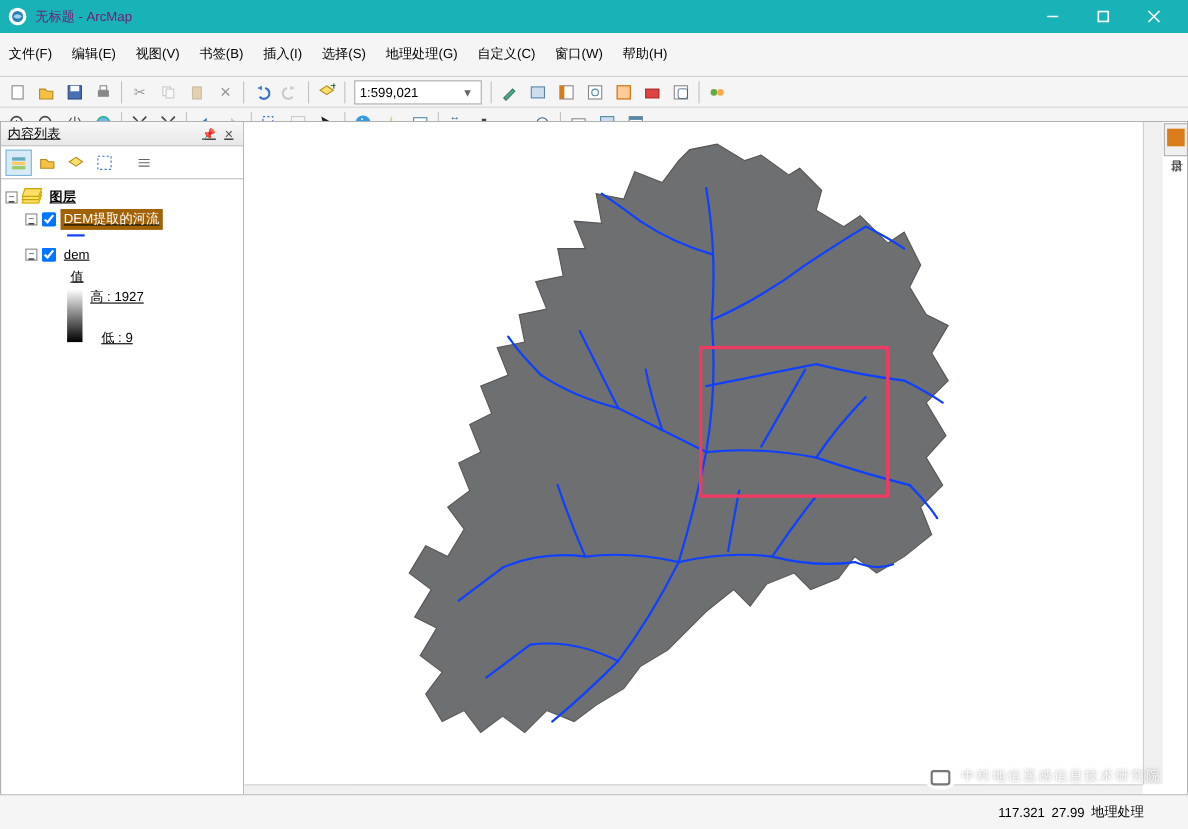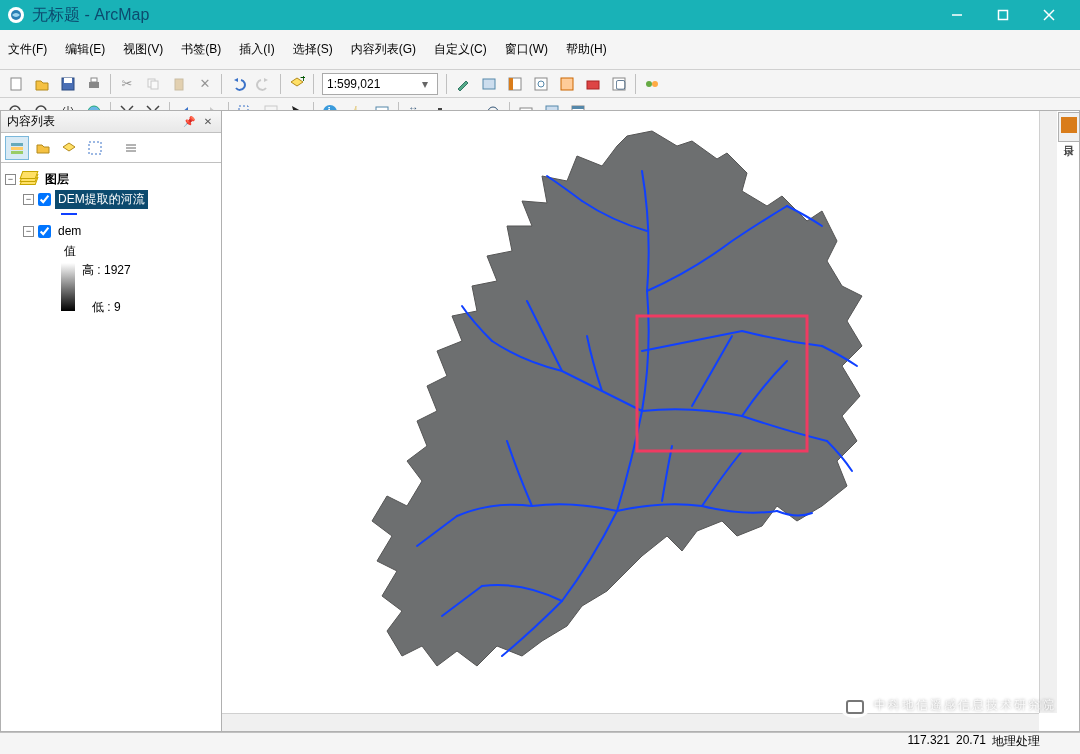--- a/index.html
+++ b/index.html
@@ -2,52 +2,52 @@
 <html><head>
 <meta charset="utf-8">
 <style>
 * { box-sizing: border-box; margin: 0; padding: 0; font-family: "Microsoft YaHei", SimSun, sans-serif; font-size: 12px; }
 body { background: #f0f0f0; width: 1080px; height: 754px; overflow: hidden; position: relative; }
 
 
 .titlebar { height: 30px; background: #19b2b7; display: flex; align-items: center; padding: 0 8px; color: #fff; }
 .titlebar .app-icon { width: 16px; height: 16px; background: #fff; border-radius: 50%; margin-right: 8px; display: flex; align-items: center; justify-content: center; }
 .titlebar .app-icon svg { width: 12px; height: 12px; }
-.titlebar .title { flex: 1; color: #0c4a6e; font-size: 16px; }
+.titlebar .title { flex: 1; color: #701a75; font-size: 12px; }
 .titlebar .win-btn { width: 46px; height: 30px; display: flex; align-items: center; justify-content: center; cursor: pointer; }
 .titlebar .win-btn svg { stroke: #fff; fill: none; }
 
 
 .menubar { height: 40px; background: #f5f5f5; border-bottom: 1px solid #d0d0d0; display: flex; align-items: center; padding: 0 0; gap: 2px; }
 .menubar .menu-item { padding: 3px 8px; cursor: pointer; }
 
 
 .toolbar { height: 28px; background: #f5f5f5; border-bottom: 1px solid #d0d0d0; display: flex; align-items: center; padding: 0 4px; gap: 2px; }
 .tool-btn { width: 24px; height: 24px; display: flex; align-items: center; justify-content: center; cursor: pointer; border: 1px solid transparent; }
 .tool-btn.disabled { opacity: 0.4; cursor: default; }
 .tool-sep { width: 1px; height: 20px; background: #c0c0c0; margin: 0 2px; }
 .scale-combo { width: 116px; height: 22px; border: 1px solid #aaa; background: #fff; padding: 0 4px; display: flex; align-items: center; justify-content: space-between; margin: 0 4px; }
 .scale-combo .arrow { width: 16px; text-align: center; color: #666; }
 
 
-.main { position: absolute; top: 110px; left: 0; right: 0; bottom: 22px; display: flex; }
+.main { position: absolute; top: 110px; left: 0; right: 0; bottom: 22px; display: flex; text-decoration: underline; }
 .toc-panel { width: 222px; background: #fff; border: 1px solid #b0b0b0; display: flex; flex-direction: column; }
 .toc-header { height: 22px; background: linear-gradient(#f7f7f7,#e8e8e8); border-bottom: 1px solid #c0c0c0; display: flex; align-items: center; padding: 0 6px; justify-content: space-between; }
 .toc-header .title { font-size: 12px; }
 .toc-header .ctrls { display: flex; gap: 4px; }
 .toc-header .ctrl { width: 14px; height: 14px; cursor: pointer; display:flex;align-items:center;justify-content:center;font-size:10px;color:#555;}
 .toc-tabs { height: 30px; border-bottom: 1px solid #c0c0c0; display: flex; align-items: center; padding: 0 4px; gap: 2px; }
 .toc-tab { width: 24px; height: 24px; display: flex; align-items: center; justify-content: center; cursor: pointer; border:1px solid transparent;}
 .toc-tab.active { background: #d8eaf5; border: 1px solid #7ab8db; }
 .toc-tree { flex: 1; padding: 6px 4px; overflow: auto; }
 .tree-row { display: flex; align-items: center; height: 20px; gap: 4px; }
 .tree-exp { width: 11px; height: 11px; border: 1px solid #888; background:#fff; display:flex; align-items:center; justify-content:center; font-size:9px; line-height:1; cursor:pointer; color:#444;}
 .tree-chk { width: 13px; height: 13px; }
 .tree-label { padding: 1px 3px; white-space: nowrap; }
-.tree-label.selected { background: #0c4a6e; color: #fff; }
+.tree-label.selected { background: #a16207; color: #fff; }
 .layers-icon { width:18px; height:14px; position:relative;}
 .layers-icon span{position:absolute;width:16px;height:8px;border:1px solid #c7a500;background:#ffe066;transform:skewX(-20deg);left:1px;}
 .layers-icon span:nth-child(1){top:5px;}
 .layers-icon span:nth-child(2){top:2px;}
 .layers-icon span:nth-child(3){top:-1px;}
 .river-sym { width: 16px; height: 2px; background: #1040ff; margin-left: 56px; margin-top: 4px; margin-bottom:6px;}
 .grad-sym { width: 14px; height: 48px; background: linear-gradient(#fff,#000); margin-left: 56px; margin-top:2px;}
 .grad-labels { position: relative; height: 48px; margin-left: 4px; }
 .grad-row { display:flex;text-align:center; }
 
@@ -57,21 +57,21 @@
 .map-svg { position:absolute; left:0; top:0; }
 .map-scroll-v { position:absolute; right:22px; top:0; bottom:18px; width:18px; background:#f0f0f0; border-left:1px solid #d0d0d0;}
 .map-scroll-h { position:absolute; left:0; right:40px; bottom:0; height:18px; background:#f0f0f0; border-top:1px solid #d0d0d0;}
 .map-tabs { position:absolute; left:4px; bottom:0; height:18px; display:flex; align-items:center; gap:6px; background:#f0f0f0; padding:0 4px;}
 .map-tab-btn { width:16px;height:14px;display:flex;align-items:center;justify-content:center;cursor:pointer;font-size:11px;color:#555;}
 .side-dock { position:absolute; right:0; top:112px; width:22px; background:#f0f0f0; border:1px solid #b0b0b0; padding:4px 2px; text-align:center;}
 .side-dock .icon{width:16px;height:16px;margin:0 auto 4px;background:#d97c1a;}
 .side-dock .txt{writing-mode:vertical-rl;font-size:11px;color:#333;}
 
 
-.statusbar { position:absolute; left:0; right:0; bottom:0; height:22px; background:#f5f5f5; border-top:1px solid #c0c0c0; display:flex; justify-content:flex-end; padding:0 40px; gap:6px; font-size:12px;}
+.statusbar { position:absolute; left:0; right:0; bottom:0; height:32px; background:#f5f5f5; border-top:1px solid #c0c0c0; display:flex; align-items:center; justify-content:flex-end; padding:0 40px; gap:6px; font-size:12px;}
 
 
 .watermark { position:absolute; right:24px; bottom:36px; color:rgba(255,255,255,0.85); font-size:26px; font-family:"SimHei","Microsoft YaHei"; letter-spacing:2px; text-shadow:0 0 3px rgba(0,0,0,0.4); pointer-events:none; display:flex; align-items:center; gap:4px;}
 .watermark .logo{width:30px;height:26px;background:rgba(255,255,255,0.85);border-radius:50% 50% 50% 50%/60% 60% 40% 40%;position:relative;}
 .watermark .logo::after{content:"";position:absolute;left:6px;top:8px;width:14px;height:10px;border:2px solid #777;border-radius:3px;}
 
 
 .g{font-family:Arial,sans-serif;font-size:13px;line-height:1;}
 </style>
 </head>
@@ -103,21 +103,21 @@
     </div>
 </div>
 
 <div class="menubar">
   <div class="menu-item">文件(F)</div>
   <div class="menu-item">编辑(E)</div>
   <div class="menu-item">视图(V)</div>
   <div class="menu-item">书签(B)</div>
   <div class="menu-item">插入(I)</div>
   <div class="menu-item">选择(S)</div>
-  <div class="menu-item">内容列表(G)</div>
+  <div class="menu-item">地理处理(G)</div>
   <div class="menu-item">自定义(C)</div>
   <div class="menu-item">窗口(W)</div>
   <div class="menu-item">帮助(H)</div>
 </div>
 
 <div class="toolbar">
   <div class="tool-btn">
       <svg width="16" height="16">
         <rect x="3" y="2" width="10" height="12" fill="#fff" stroke="#888"></rect>
       </svg>
@@ -477,20 +477,20 @@
   </div>
 </div>
 
 <div class="side-dock">
   <div class="icon"></div>
   <div class="txt">目录</div>
 </div>
 
 <div class="statusbar">
   <span>117.321</span>
-  <span>20.71</span>
+  <span>27.99</span>
   <span>地理处理</span>
 </div>
 
 <div class="watermark">
   <span class="logo"></span>
   <span>中科地信遥感信息技术研究院</span>
 </div>
 
 </body></html>

